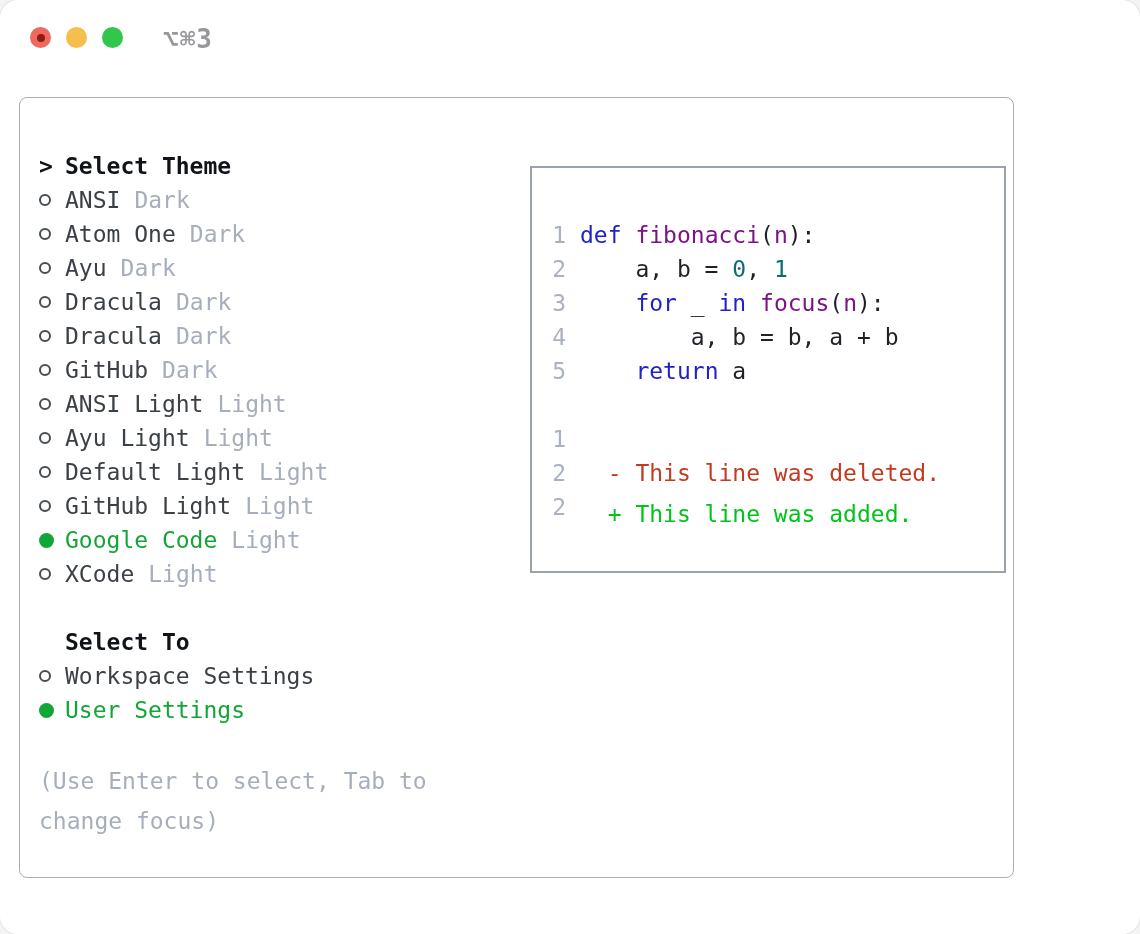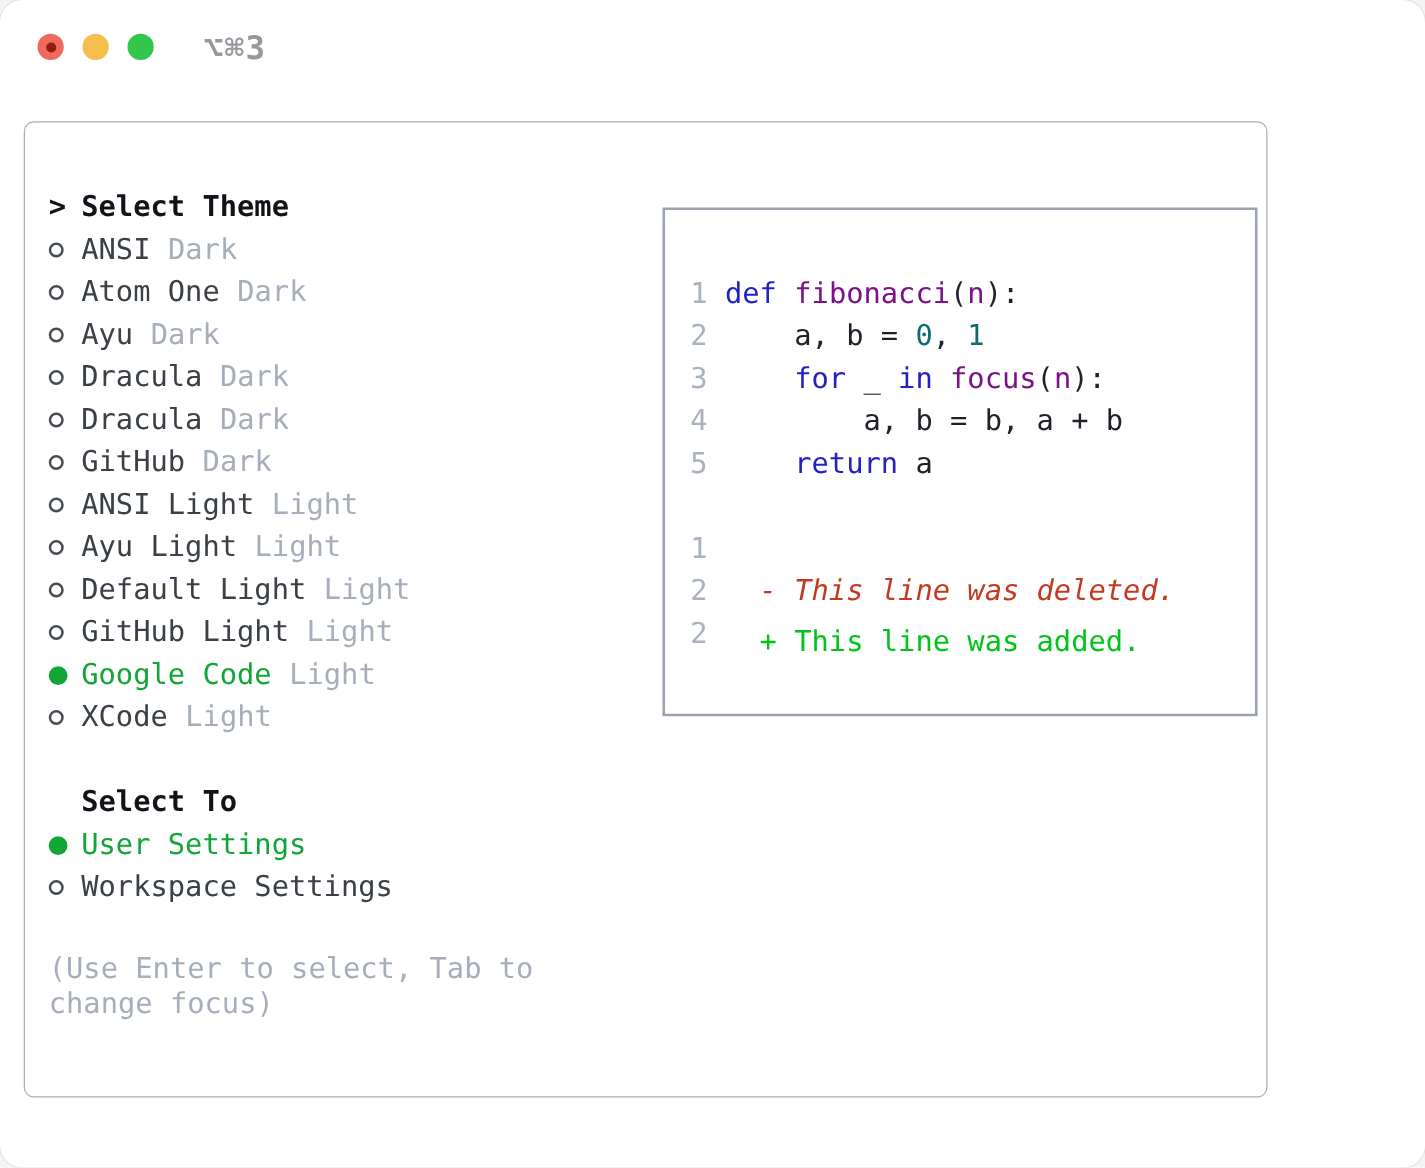--- a/index.html
+++ b/index.html
@@ -29,37 +29,37 @@
   .row{display:flex;align-items:center;height:34px;white-space:pre;}
   .bullet-col{width:26px;flex:none;display:flex;align-items:center;}
   .prefix{font-weight:bold;color:var(--headertext);}
   .header-text{font-weight:bold;color:var(--headertext);}
   .radio{width:12px;height:12px;border:2px solid var(--radio-ring);border-radius:50%;box-sizing:border-box;}
   .radio.on{width:15px;height:15px;border:none;background:var(--green);}
   .item-name{color:var(--itemtext);}
   .item-variant{color:var(--muted);padding-left:14px;}
   .theme-item.selected .item-name{color:var(--green);}
   .apply-header{margin-top:34px;}
-  .hint{margin-top:34px;color:var(--muted);line-height:28px;width:440px;white-space:normal;}
+  .hint{margin-top:34px;color:var(--muted);line-height:40px;width:440px;white-space:normal;}
   
   .preview-header{margin-left:21px;height:34px;line-height:34px;font-weight:bold;color:var(--headertext);}
   .preview-box{
     margin-left:31px;margin-top:17px;width:476px;height:407px;box-sizing:border-box;
     border:2px solid var(--previewborder);padding:50px 0 0 20px;background:#ffffff;
   }
   .code-row{display:flex;height:34px;align-items:center;white-space:pre;}
   .lineno{display:inline-block;width:14px;flex:none;text-align:right;margin-right:14px;color:var(--lineno);}
   .code-content{white-space:pre;color:var(--pl);text-align:center;}
   .spacer{height:34px;}
   .tok-kw{color:var(--kw);}
   .tok-nm{color:var(--nm);}
   .tok-lit{color:var(--lit);}
   .tok-pl{color:var(--pl);}
   .diff-context{color:var(--context);}
-  .diff-deleted{color:var(--deleted);font-style:italic;}
+  .diff-deleted{color:var(--deleted);}
   .diff-added{color:var(--added);margin-top:14px;}
 </style>
 </head>
 <body>
 
 <div class="window">
   <div class="titlebar">
     <span class="tl red">
       <span class="tl-dot"></span>
     </span>
@@ -89,22 +89,22 @@
           <div class="row theme-item selected"><span class="bullet-col"><span class="radio on"></span></span><span class="item-name">Google Code</span><span class="item-variant">Light</span></div>
           <div class="row theme-item"><span class="bullet-col"><span class="radio"></span></span><span class="item-name">XCode</span><span class="item-variant">Light</span></div>
         </div>
 
       <div class="row apply-header">
         <span class="bullet-col"></span>
         <span class="header-text">Select To</span>
       </div>
 
       <div id="apply-list">
+          <div class="row theme-item"><span class="bullet-col"><span class="radio"></span></span><span class="item-name">Workspace Settings</span></div>
           <div class="row theme-item selected"><span class="bullet-col"><span class="radio on"></span></span><span class="item-name">User Settings</span></div>
-          <div class="row theme-item"><span class="bullet-col"><span class="radio"></span></span><span class="item-name">Workspace Settings</span></div>
         </div>
 
       <div class="hint">(Use Enter to select, Tab to change focus)</div>
     </div>
 
     <div class="right-col">
       <div class="preview-box">
         <div id="code-block">
             <div class="code-row"><span class="lineno">1</span><span class="code-content"><span class="tok-kw">def</span><span class="tok-pl"> </span><span class="tok-nm">fibonacci</span><span class="tok-pl">(</span><span class="tok-nm">n</span><span class="tok-pl">):</span></span></div>
             <div class="code-row"><span class="lineno">2</span><span class="code-content"><span class="tok-pl">    a, b = </span><span class="tok-lit">0</span><span class="tok-pl">, </span><span class="tok-lit">1</span></span></div>

